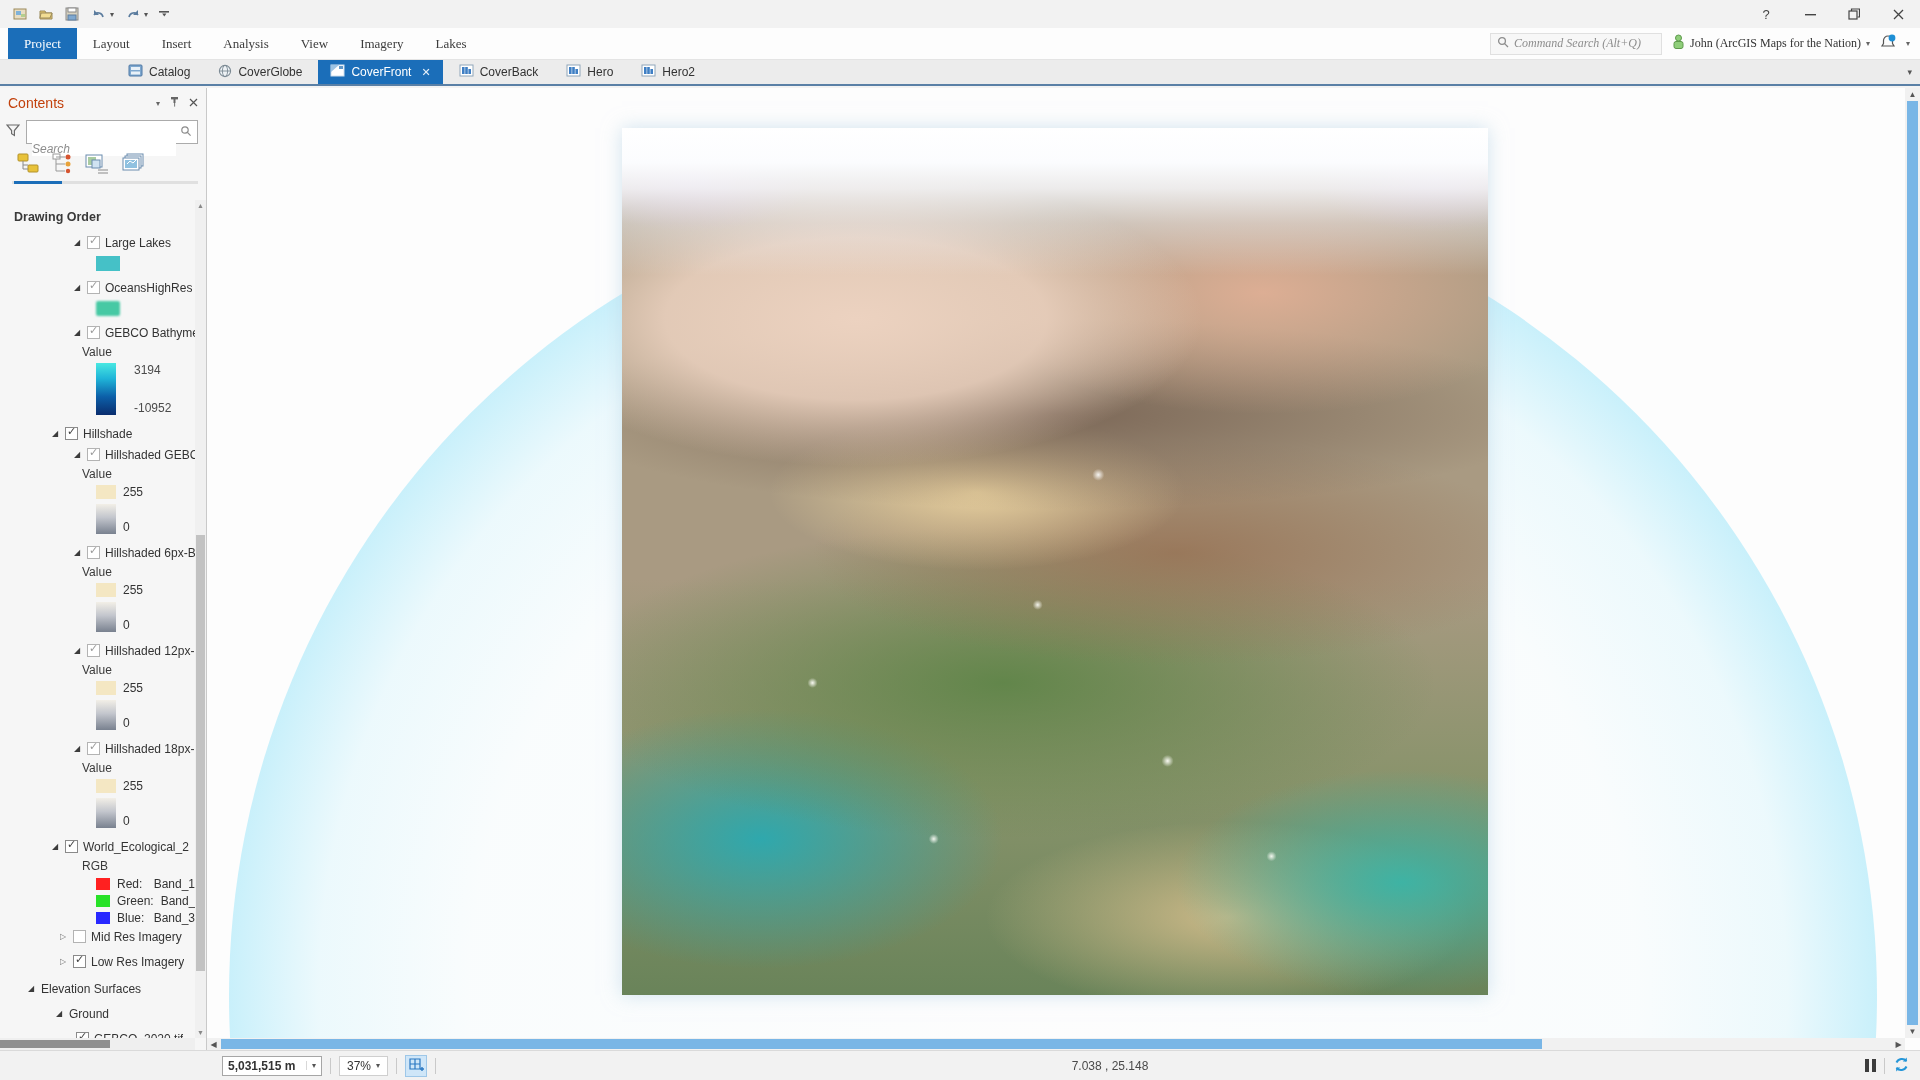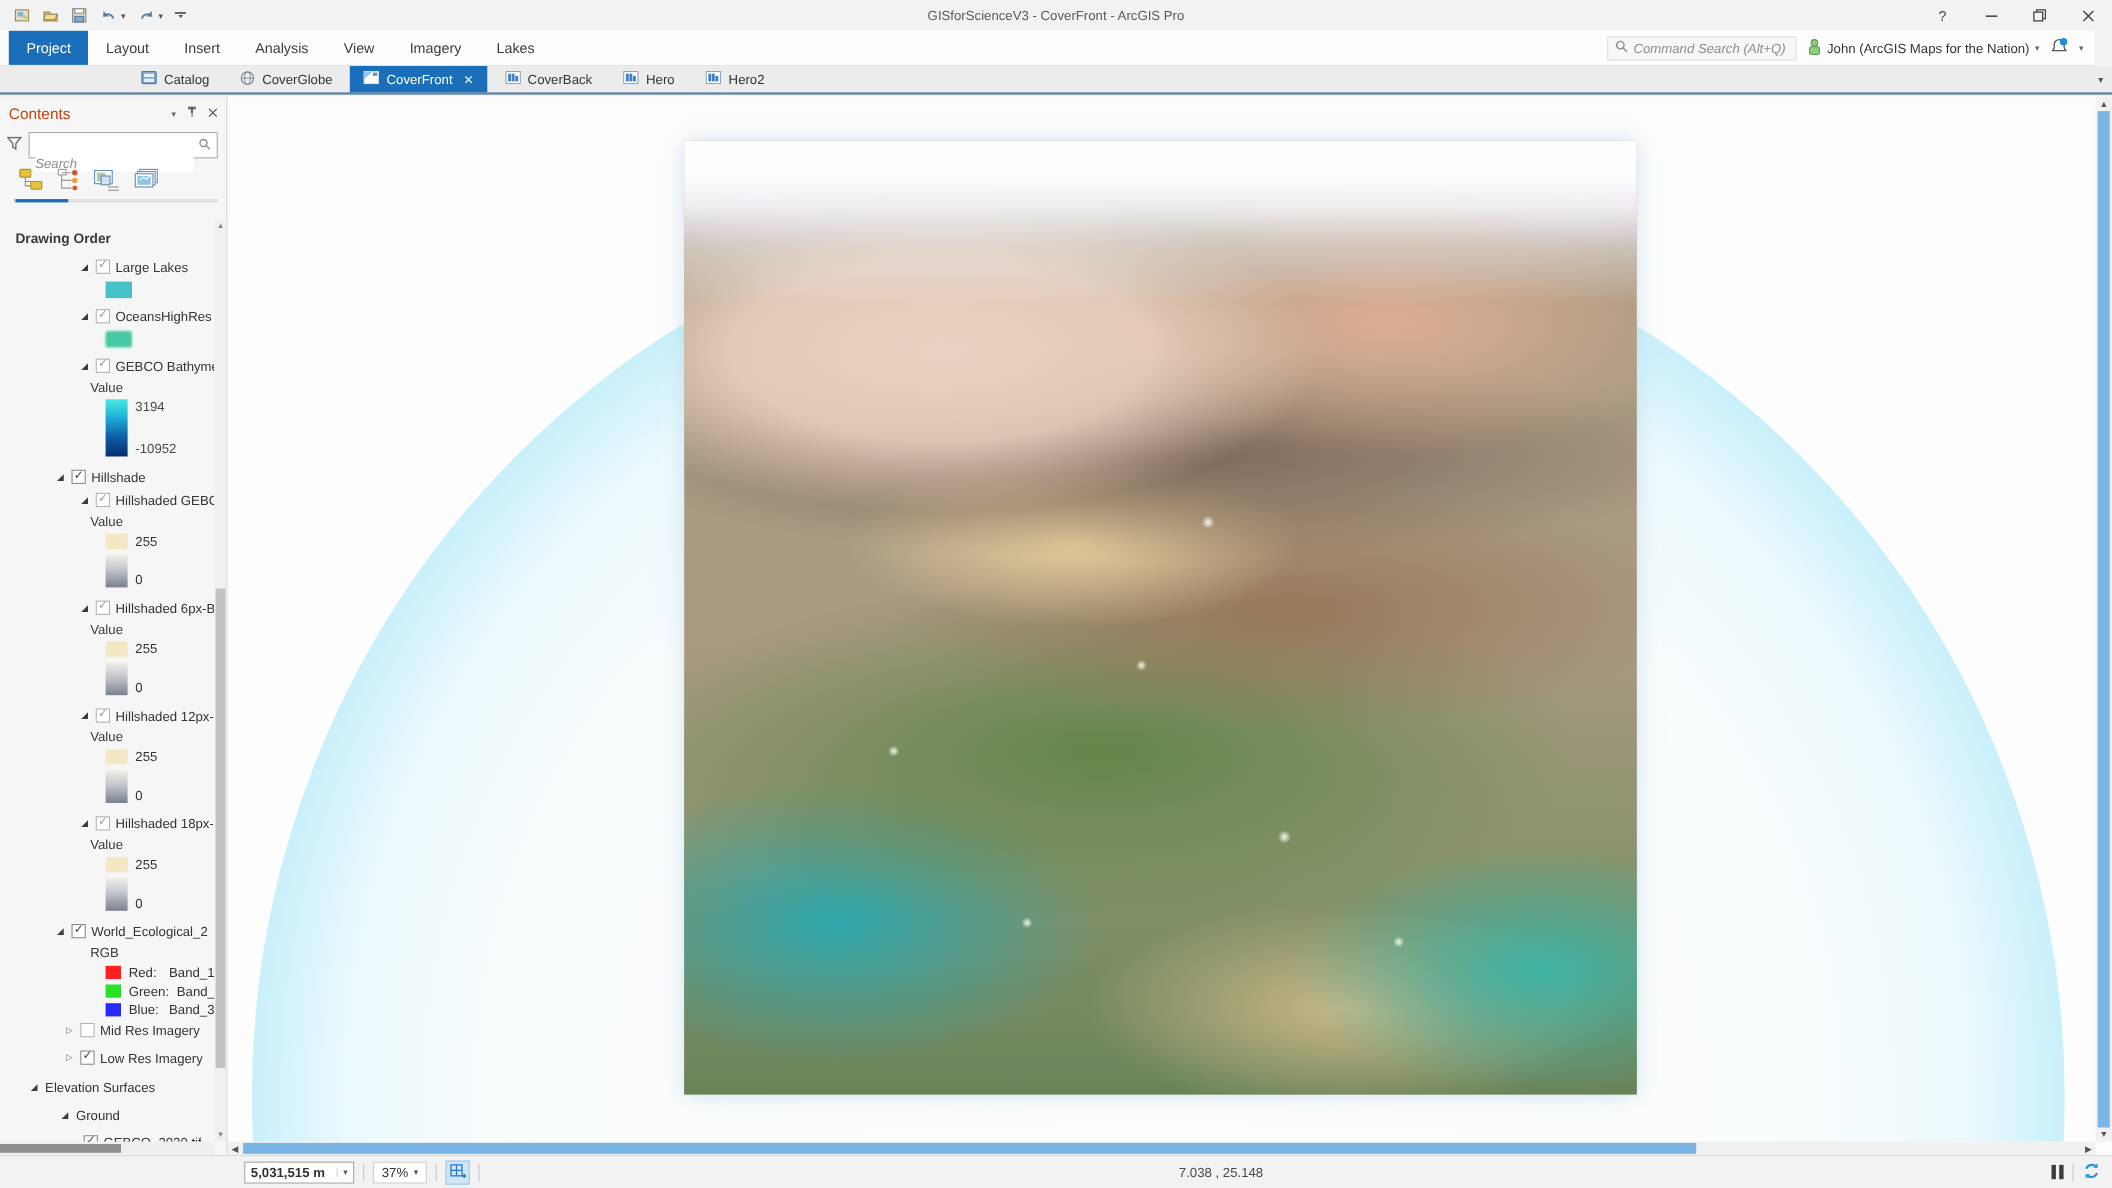--- a/index.html
+++ b/index.html
@@ -12,21 +12,21 @@
   .qat { display:flex; align-items:center; gap:6px; padding-left:10px; }
   .qat-btn { display:flex; align-items:center; gap:2px; padding:2px; cursor:default; }
   .qat-btn svg { display:block; }
   .dd-caret { font-size:8px; color:#555; }
   .win-title { position:absolute; left:0; right:0; text-align:center; color:#5a5a5a; font-size:12px; pointer-events:none; }
   .winbtns { margin-left:auto; display:flex; height:28px; z-index:2; }
   .winbtn { width:44px; height:28px; display:flex; align-items:center; justify-content:center; color:#444; font-size:13px; }
   .winbtn svg { display:block; }
 
   
-  .ribbonrow { position:absolute; top:28px; left:0; right:16px; height:32px; background:#fdfdfd; display:flex; align-items:stretch; border-bottom:1px solid #e4e4e4; }
+  .ribbonrow { position:absolute; top:28px; left:0; right:0; height:32px; background:#fdfdfd; display:flex; align-items:stretch; border-bottom:1px solid #e4e4e4;font-family:Liberation Serif, serif; }
   .rtabs { display:flex; padding-left:8px; }
   .rtab { padding:0 16px; display:flex; align-items:center; font-size:13px; color:#3c3c3c; }
   .rtab.active { background:#1b6eb9; color:#fff; }
   .ribbon-right { margin-left:auto; display:flex; align-items:center; gap:10px; padding-right:10px; }
   .cmdsearch { width:172px; height:22px; background:#f7f7f7; border:1px solid #e0e0e0; display:flex; align-items:center; padding:0 6px; gap:5px; }
   .cmdsearch input { border:none; outline:none; background:transparent; width:100%; font-size:12px; font-family:inherit; }
   .cmdsearch input::placeholder, .panel-search input::placeholder { font-style:italic; color:#8d8d8d; }
   .account { display:flex; align-items:center; gap:5px; color:#333; }
   .caret { font-size:8px; color:#666; }
 
@@ -61,21 +61,21 @@
   .exp { width:10px; font-size:8px; color:#3c3c3c; text-align:center; flex:none; }
   .exp.hollow { color:#777; }
   .cb { width:13px; height:13px; background:#fff; border:1px solid #b3b3b3; flex:none; position:relative; }
   .cb .mark { position:absolute; left:1px; top:-3px; font-size:11px; color:#9a9a9a; }
   .cb.dark { border-color:#8a8a8a; } .cb.dark .mark { color:#3f3f3f; }
   .lyr-label { color:#333; overflow:hidden; text-overflow:clip; }
   .legend { padding-left:68px; }
   .legend .ltitle { color:#3a3a3a; height:18px; line-height:18px; }
   .swatch { width:24px; height:15px; margin:3px 0 6px 14px; }
   .swatch.blur { filter:blur(1.2px); border-radius:2px; }
-  .ramp-wrap { display:flex; gap:7px; margin:2px 0 8px 14px; }
+  .ramp-wrap { display:flex; gap:18px; margin:2px 0 8px 14px; }
   .ramp { width:20px; }
   .ramp-labels { display:flex; flex-direction:column; justify-content:space-between; color:#4a4a4a; }
   .minmax-wrap { margin:2px 0 8px 14px; }
   .mm-top { display:flex; gap:7px; align-items:flex-start; }
   .mm-sw { width:20px; height:14px; background:#f4e7c3; }
   .mm-ramp { width:20px; height:30px; margin-top:5px; background:linear-gradient(180deg,#f2efe7 0%,#c3c6cd 45%,#79818f 100%); }
   .mm-bot { display:flex; gap:7px; align-items:flex-end; }
   .chan { display:flex; align-items:center; gap:7px; height:17px; padding-left:14px; }
   .chan .csw { width:14px; height:12px; flex:none; }
   .chan .cl { width:38px; }
@@ -188,21 +188,20 @@
           </svg>
         <span class="dd-caret">▾</span>
       </span>
       <span class="qat-btn">
         <svg width="12" height="12">
             <rect x="1" y="3" width="10" height="1.6" fill="#555"></rect>
             <path d="M3 7 h6 l-3 4 Z" fill="#555" transform="scale(0.7) translate(3,1)"></path>
           </svg>
       </span>
     </div>
-    <div class="win-title">GISforScienceV3 - CoverFront - ArcGIS Pro</div>
     <div class="winbtns">
       <div class="winbtn">?</div>
       <div class="winbtn">
           <svg width="11" height="11">
             <rect x="0" y="5" width="11" height="1.4" fill="#444"></rect>
           </svg>
         </div>
       <div class="winbtn">
           <svg width="12" height="12">
             <rect x="1" y="3" width="8" height="8" fill="none" stroke="#444" stroke-width="1.2"></rect>

